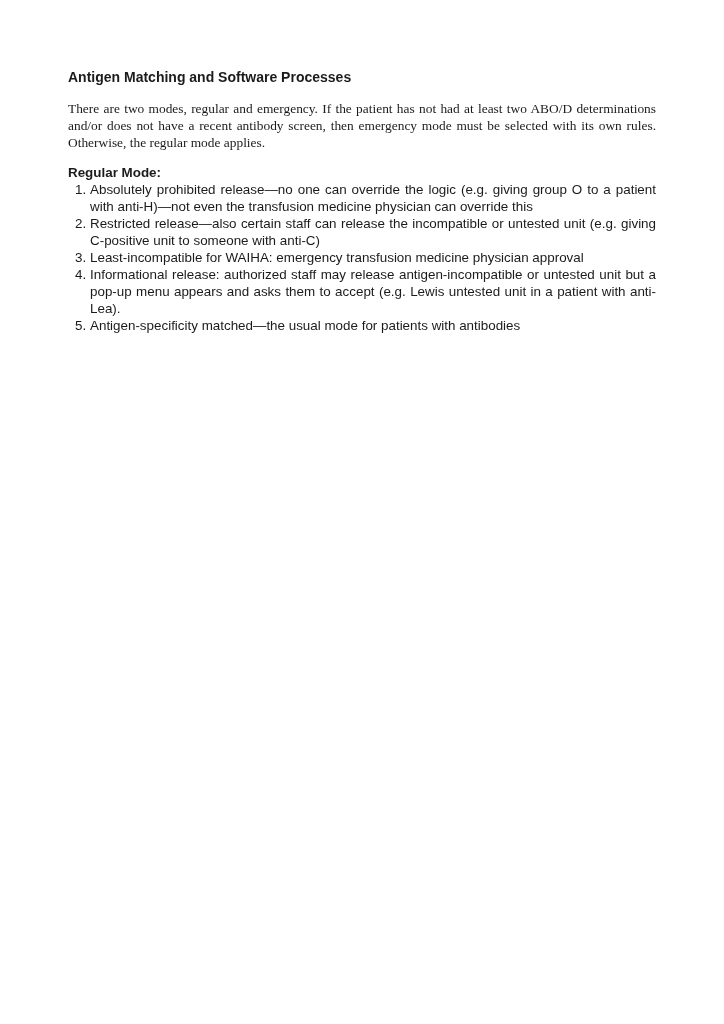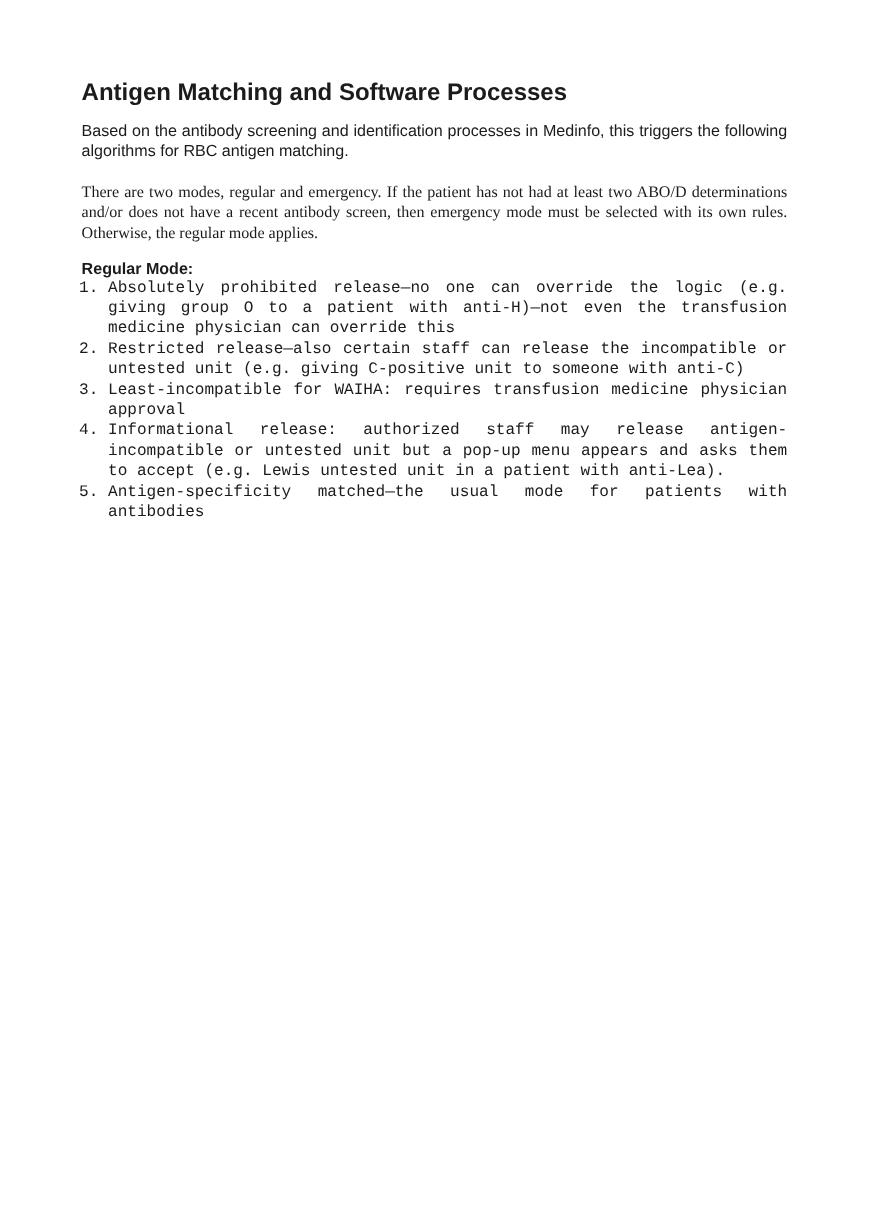--- a/index.html
+++ b/index.html
@@ -19,21 +19,21 @@
     left: 68px;
     top: 67px;
     width: 588px;
     font-family: "Liberation Sans", "DejaVu Sans", sans-serif;
     font-size: 13.4px;
     line-height: 17px;
     color: #1b1b1b;
   }
   .title-block {
     font-weight: bold;
-    font-size: 20px;
+    font-size: 14px;
     line-height: 20px;
     margin: 0 0 13px 0;
   }
   .para {
     margin: 0 0 17px 0;
     text-align: justify;
   }
   .para.tight {
     margin-bottom: 13px;
     font-family: Liberation Serif, serif;
@@ -47,42 +47,40 @@
   }
   ol.hierarchy {
     margin: 0;
     padding: 0 0 0 22px;
     list-style: decimal outside;
     text-align: justify;
   }
   ol.hierarchy li {
     margin: 0;
     padding: 0;
-    font-family: Liberation Mono, monospace;
   }
 </style>
 </head>
 <body>
 
 <div class="page">
   <div class="content">
 
     <div class="title-block">
       <div>Antigen Matching and Software Processes</div>
     </div>
 
-    <p class="para">Based on the antibody screening and identification processes in Medinfo, this triggers the following algorithms for RBC antigen matching.</p>
 
     <p class="para tight">There are two modes, regular and emergency.  If the patient has not had at least two ABO/D determinations and/or does not have a recent antibody screen, then emergency mode must be selected with its own rules.  Otherwise, the regular mode applies.</p>
 
     <div class="heading">Regular Mode:</div>
 
 
     <ol class="hierarchy">
       <li>Absolutely prohibited release—no one can override the logic (e.g. giving group O to a patient with anti-H)—not even the transfusion medicine physician can override this</li>
       <li>Restricted release—also certain staff can release the incompatible or untested unit (e.g. giving C-positive unit to someone with anti-C)</li>
-      <li>Least-incompatible for WAIHA:  requires transfusion medicine physician approval</li>
+      <li>Least-incompatible for WAIHA:  emergency transfusion medicine physician approval</li>
       <li>Informational release:  authorized staff may release antigen-incompatible or untested unit but a pop-up menu appears and asks them to accept (e.g. Lewis untested unit in a patient with anti-Lea).</li>
       <li>Antigen-specificity matched—the usual mode for patients with antibodies</li>
     </ol>
 
   </div>
 </div>
 
 </body></html>

